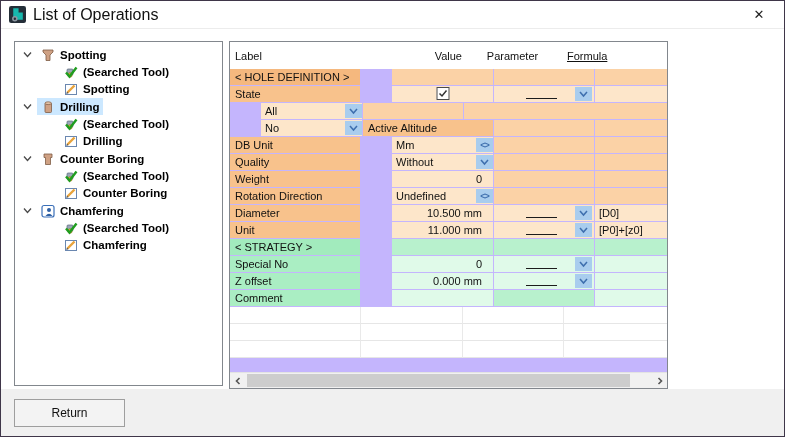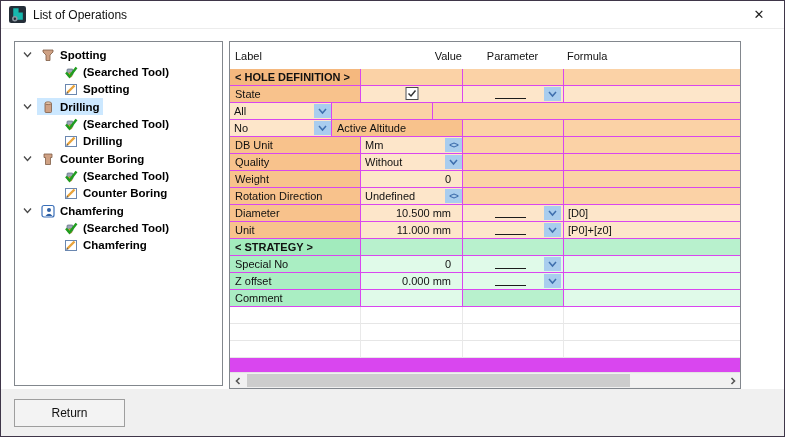--- a/index.html
+++ b/index.html
@@ -1,46 +1,46 @@
 <!DOCTYPE html>
 <html style="--sel: #cce8ff; --dd-bg: #a9cdee; --dd-fg: #3e6fae;"><head>
 <meta charset="utf-8">
 <style>
   html,body{margin:0;padding:0;background:#d8d8d8;font-family:"Liberation Sans",sans-serif;}
   .window{position:relative;width:785px;height:437px;background:#ffffff;border:1px solid #3f3649;box-sizing:border-box;overflow:hidden;}
   
   .titlebar{position:absolute;left:0;top:0;right:0;height:27px;background:#ffffff;border-bottom:1px solid #ececec;display:flex;align-items:center;}
   .app-icon{width:17px;height:17px;margin-left:8px;}
-  .title-text{margin-left:7px;font-size:12px;color:#111;}
+  .title-text{margin-left:7px;font-size:16px;color:#111;}
   .close-btn{position:absolute;right:10px;top:0;width:30px;height:26px;display:flex;align-items:center;justify-content:center;font-size:13px;color:#222;cursor:default;}
   
   .tree-panel{position:absolute;left:13px;top:40px;width:209px;height:345px;background:#fff;border:1px solid #82878d;box-sizing:border-box;}
   .titem{position:absolute;left:1px;right:1px;height:17px;}
   .titem .chev{position:absolute;left:6px;top:3px;}
   .titem .row-main{position:absolute;top:0;height:17px;display:flex;align-items:center;gap:4px;padding:0 3px;font-weight:bold;}
   .titem.lvl0 .row-main{left:21px;}
   .titem.lvl1 .row-main{left:44px;}
   .titem.selected .row-main{background:var(--sel);}
   .tlabel{font-size:11.5px;color:#000;white-space:nowrap;}
   .ticon{width:16px;height:16px;flex:0 0 16px;}
   
-  .ops-table{position:absolute;left:228px;top:40px;width:512px;height:348px;background:#d946ef;border:1px solid #82878d;box-sizing:border-box;}
+  .ops-table{position:absolute;left:228px;top:40px;width:439px;height:348px;background:#c4b5fd;border:1px solid #82878d;box-sizing:border-box;}
   .thead{position:absolute;left:0;top:0;right:0;height:27px;background:#fff;display:flex;align-items:center;font-size:11px;color:#111;}
   .rows-wrap{position:absolute;left:0;top:27px;right:0;}
   .trow{display:flex;height:16px;margin-bottom:1px;font-size:11px;line-height:16px;color:#111;}
   .cell{box-sizing:border-box;height:16px;position:relative;overflow:hidden;white-space:nowrap;}
   .c-label{width:130px;margin-right:1px;padding-left:5px;}
-  .c-value{width:101px;margin-right:1px;}
+  .c-value{width:101px;margin-right:1px;margin-left:31px;}
   .c-param{width:100px;margin-right:1px;}
   .c-formula{flex:1;padding-left:4px;}
   .h-label{width:135px;padding-left:5px;box-sizing:border-box;}
   .h-value{width:97px;text-align:right;box-sizing:border-box;}
   .h-param{width:101px;text-align:center;box-sizing:border-box;}
-  .h-formula{flex:1;padding-left:4px;box-sizing:border-box;}
-  .section-row .c-label{font-weight:bold;}
+  .h-formula{flex:1;padding-left:4px;box-sizing:border-box;text-decoration:underline;}
+  .section-row .c-label{font-weight:normal;}
   .val-text-left{padding-left:4px;}
   .val-text-right{text-align:right;padding-right:11px;}
   .dd-btn{position:absolute;right:0;top:1px;width:17px;height:14px;background:var(--dd-bg);display:flex;align-items:center;justify-content:center;}
   .spin-glyph{font-size:9px;font-weight:bold;color:var(--dd-fg);letter-spacing:-1px;}
   .pline{position:absolute;left:32px;bottom:3px;width:31px;border-bottom:1px solid #1c1c1c;}
   .checkbox{position:absolute;left:50%;top:1px;transform:translateX(-50%);width:13px;height:13px;background:#fff;border:1px solid #4a4a4a;box-sizing:border-box;}
   .empty-row{display:flex;height:17px;}
   .e-cell{box-sizing:border-box;border-right:1px solid #e9e9e9;border-bottom:1px solid #e6e6e6;height:17px;background:#fff;}
   .e1{width:131px;} .e2{width:102px;} .e3{width:101px;} .e4{flex:1;border-right:none;}
   

